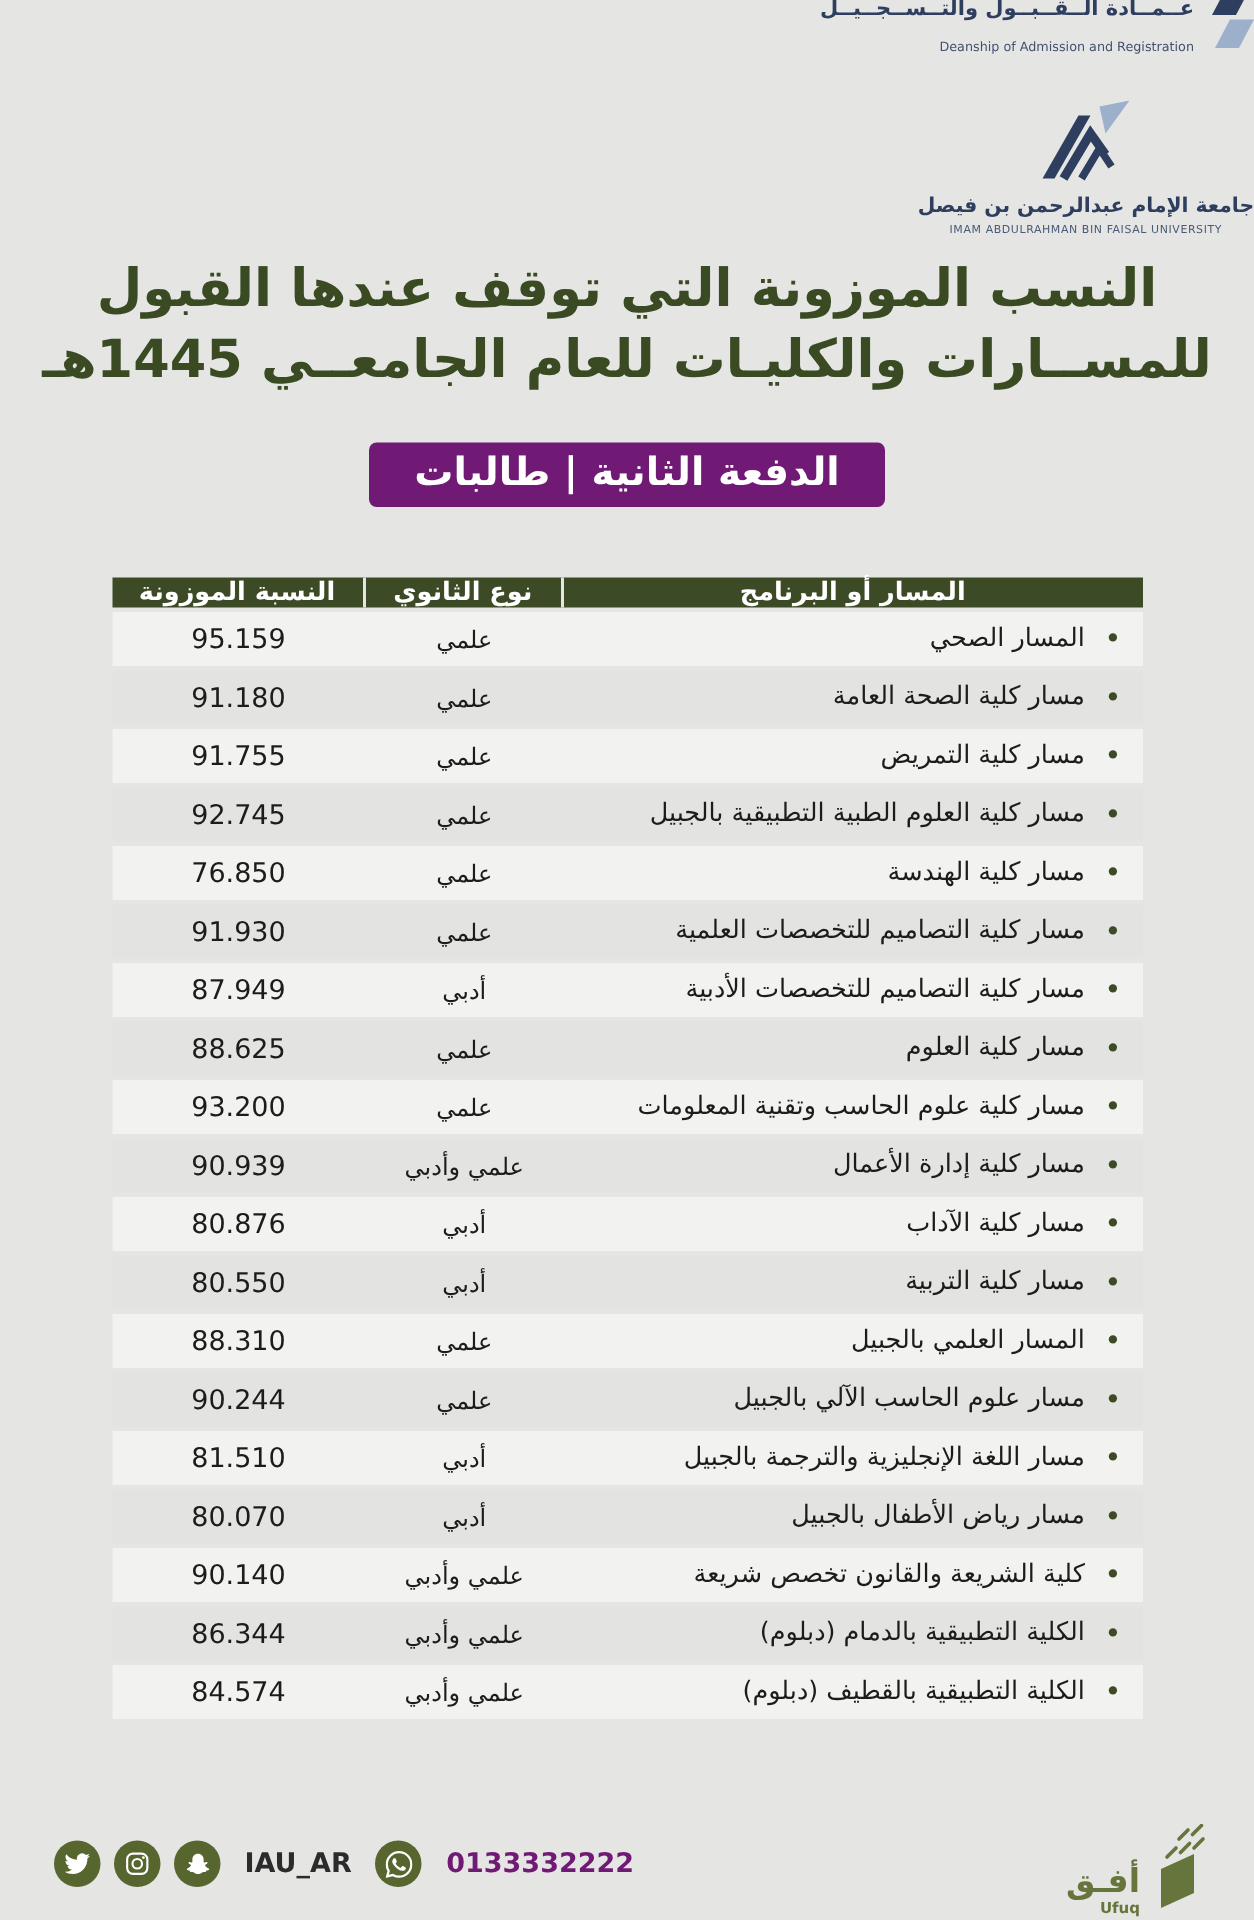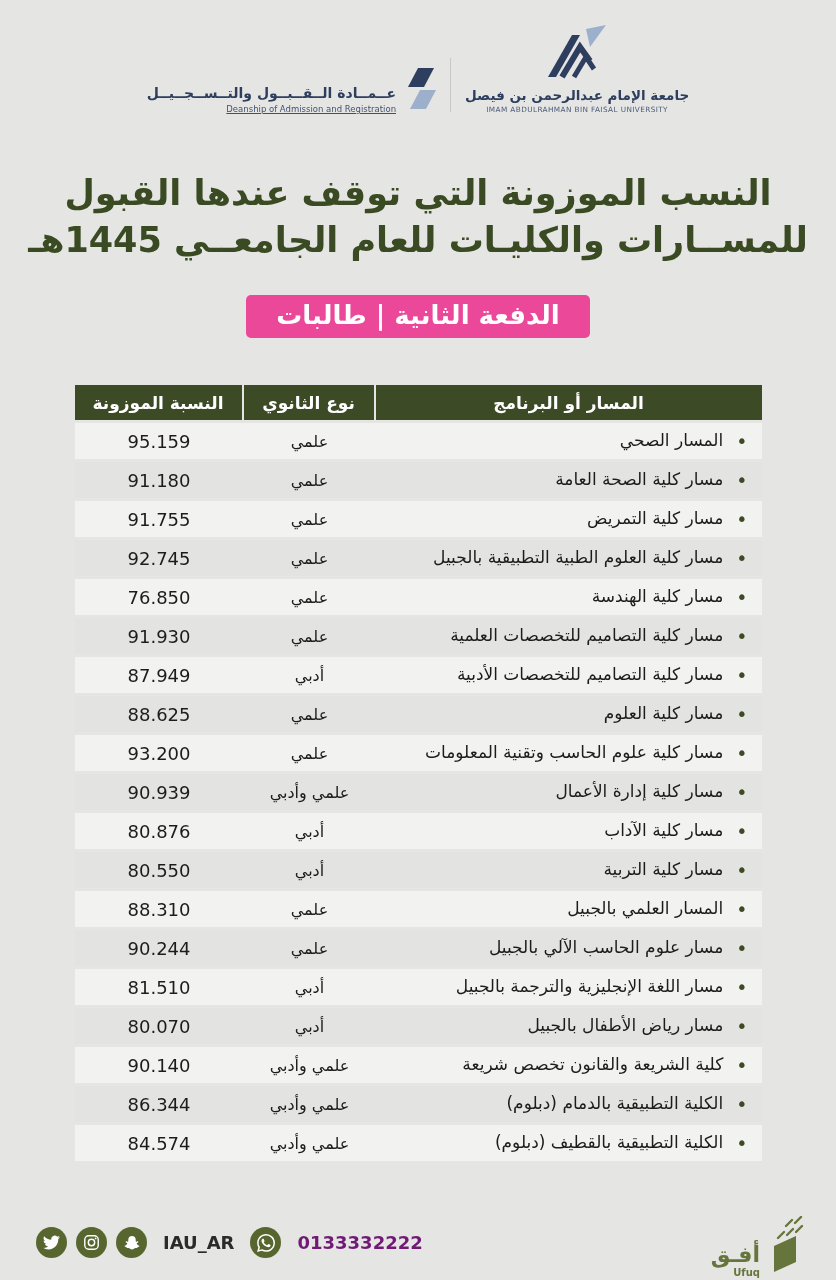--- a/index.html
+++ b/index.html
@@ -4,48 +4,48 @@
 <style>
   html,body{margin:0;padding:0;}
   body{
     width:836px;height:1280px;position:relative;overflow:hidden;
     background:#e5e5e4;direction:rtl;
     font-family:"DejaVu Sans","Liberation Sans",sans-serif;
     -webkit-font-smoothing:antialiased;
   }
   
   .logos{
-    padding-top:34px;display:flex;direction:ltr;
+    padding-top:34px;display:flex;flex-direction:column;direction:ltr;
     justify-content:center;align-items:flex-end;gap:14px;height:80px;
   }
   .deanship{display:flex;direction:ltr;align-items:flex-end;gap:10px;}
   .deanship .txt{text-align:right;}
   .deanship .ar{font-size:14px;font-weight:700;color:#2e3e5e;letter-spacing:1px;line-height:1.3;}
-  .deanship .en{font-size:8.5px;color:#42526e;margin-top:2px;text-decoration:underline;}
+  .deanship .en{font-size:8.5px;color:#42526e;margin-top:12px;}
   .logo-divider{width:1px;height:54px;background:#c7c7c5;align-self:flex-end;margin-bottom:2px;}
   .university{display:flex;flex-direction:column;align-items:center;}
   .university .ar{font-size:13.5px;font-weight:700;color:#2e3e5e;line-height:1.2;margin-top:4px;}
   .university .en{font-size:7.3px;color:#4a5a76;letter-spacing:.4px;margin-top:2px;}
   
   .title{
     margin-top:56px;text-align:center;color:#3a4a22;font-weight:700;
     font-size:35px;line-height:1.33;
   }
   
   .badge-wrap{text-align:center;margin-top:32px;}
   .badge{
-    display:inline-block;background:#ec4899;color:#ffffff;font-weight:700;
+    display:inline-block;background:#701a75;color:#ffffff;font-weight:700;
     font-size:26px;padding:5px 30px 8px 30px;border-radius:5px;
   }
   
   .tbl-wrap{margin-top:44px;}
   table{border-collapse:separate;border-spacing:0 3px;width:687px;margin:0 auto;table-layout:fixed;}
   thead th{
     background:#3d4a26;color:#ffffff;font-size:17px;font-weight:700;
-    height:35px;text-align:center;padding:0;
+    height:20px;text-align:center;padding:0;
   }
   thead th + th{border-right:2px solid #e5e5e4;}
   tbody td{height:36px;padding:0;font-size:16px;color:#1c1c1c;vertical-align:middle;}
   tbody tr:nth-child(odd) td{background:#f2f2f0;}
   tbody tr:nth-child(even) td{background:#e3e3e1;}
   td.c-prog{text-align:right;padding-right:14px;font-weight:400;font-size:17px;}
   td.c-prog .bullet{color:#3d4a26;font-size:19px;margin-left:13px;vertical-align:middle;}
   td.c-type{text-align:center;font-size:16px;}
   td.c-pct{text-align:center;font-size:18px;direction:ltr;}
   

